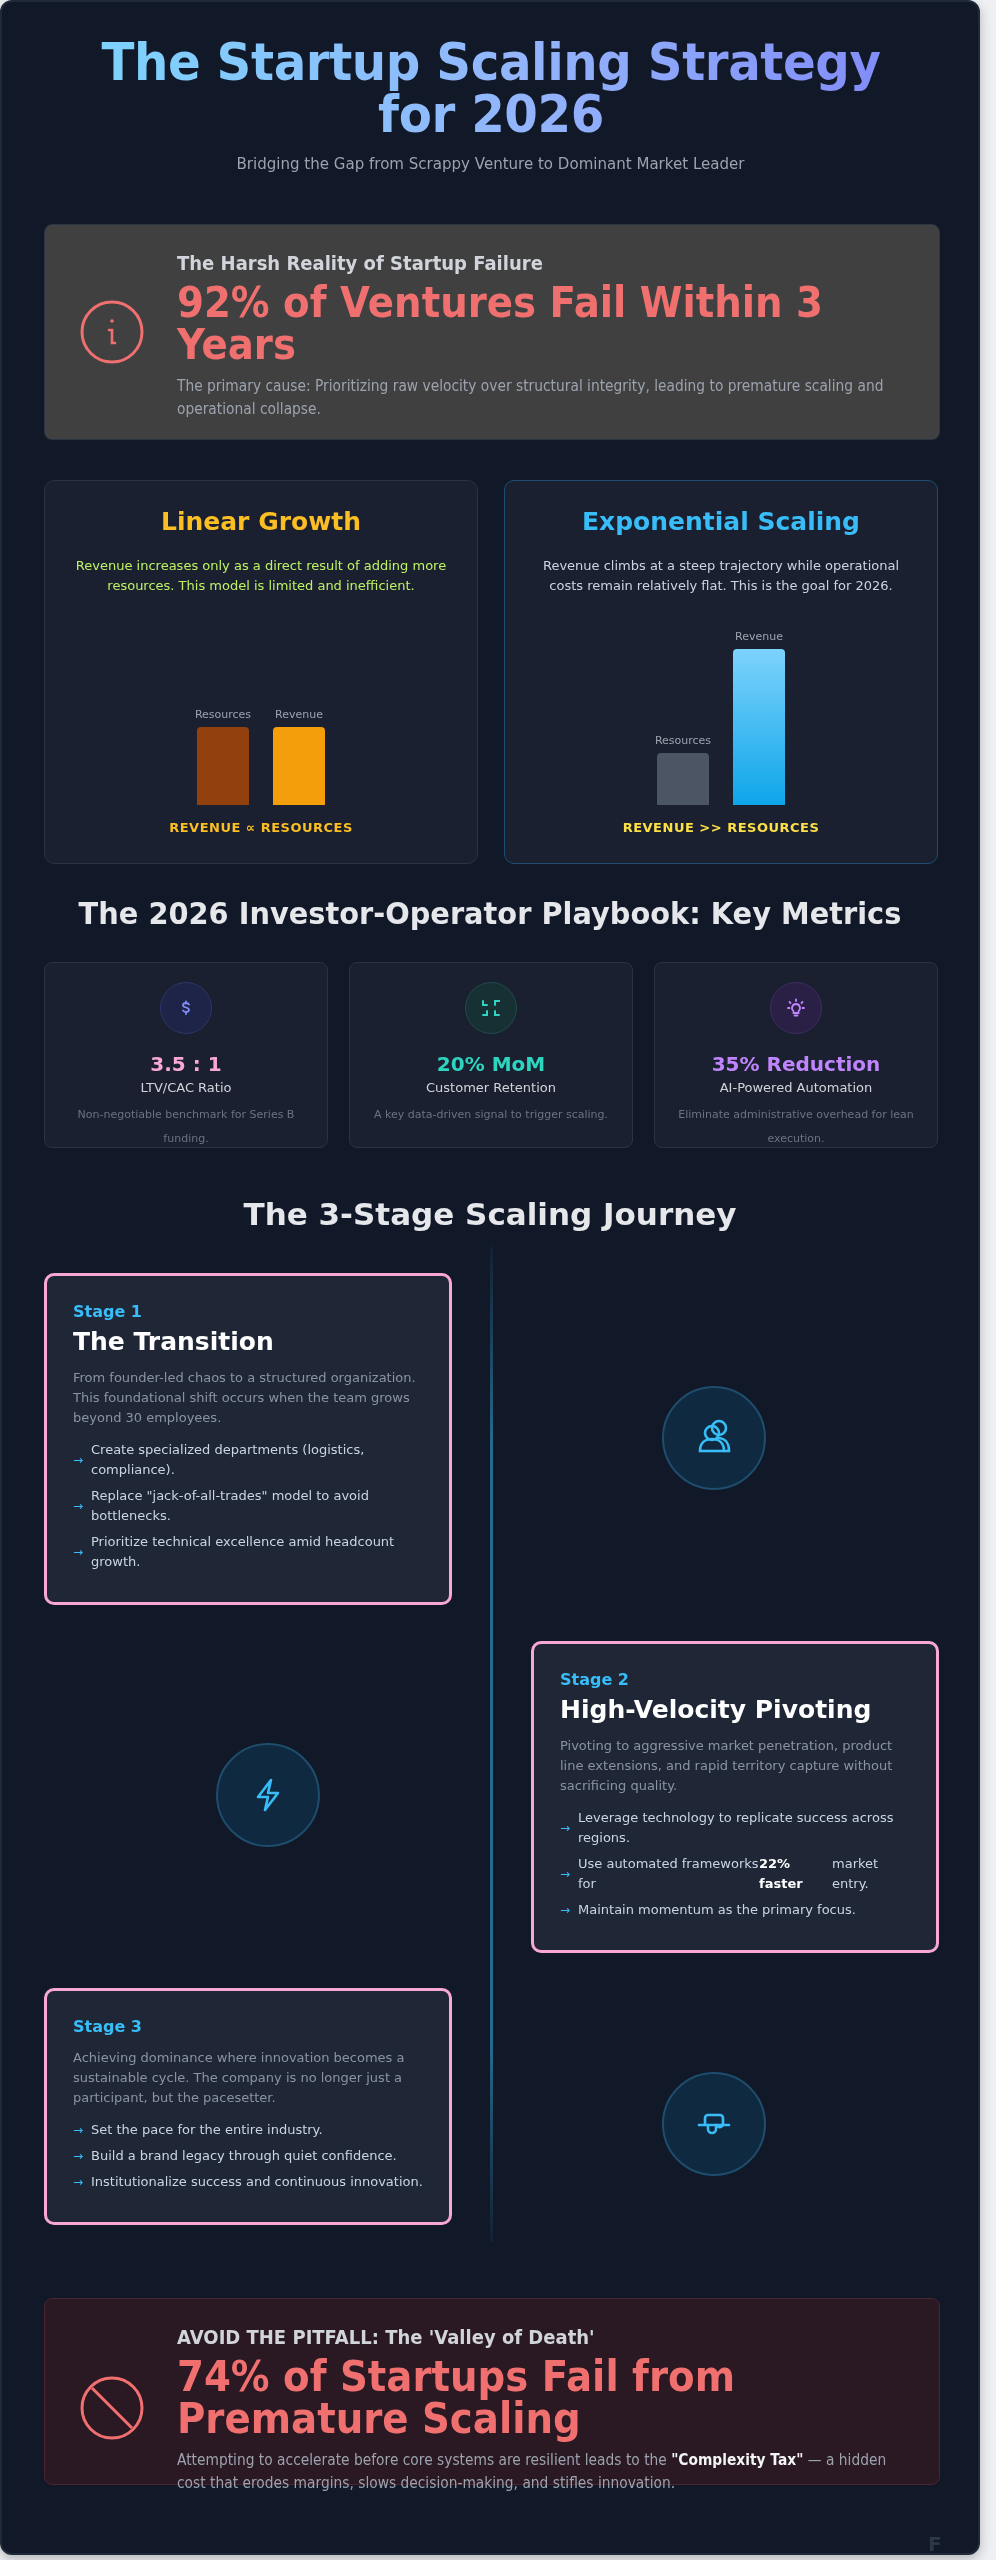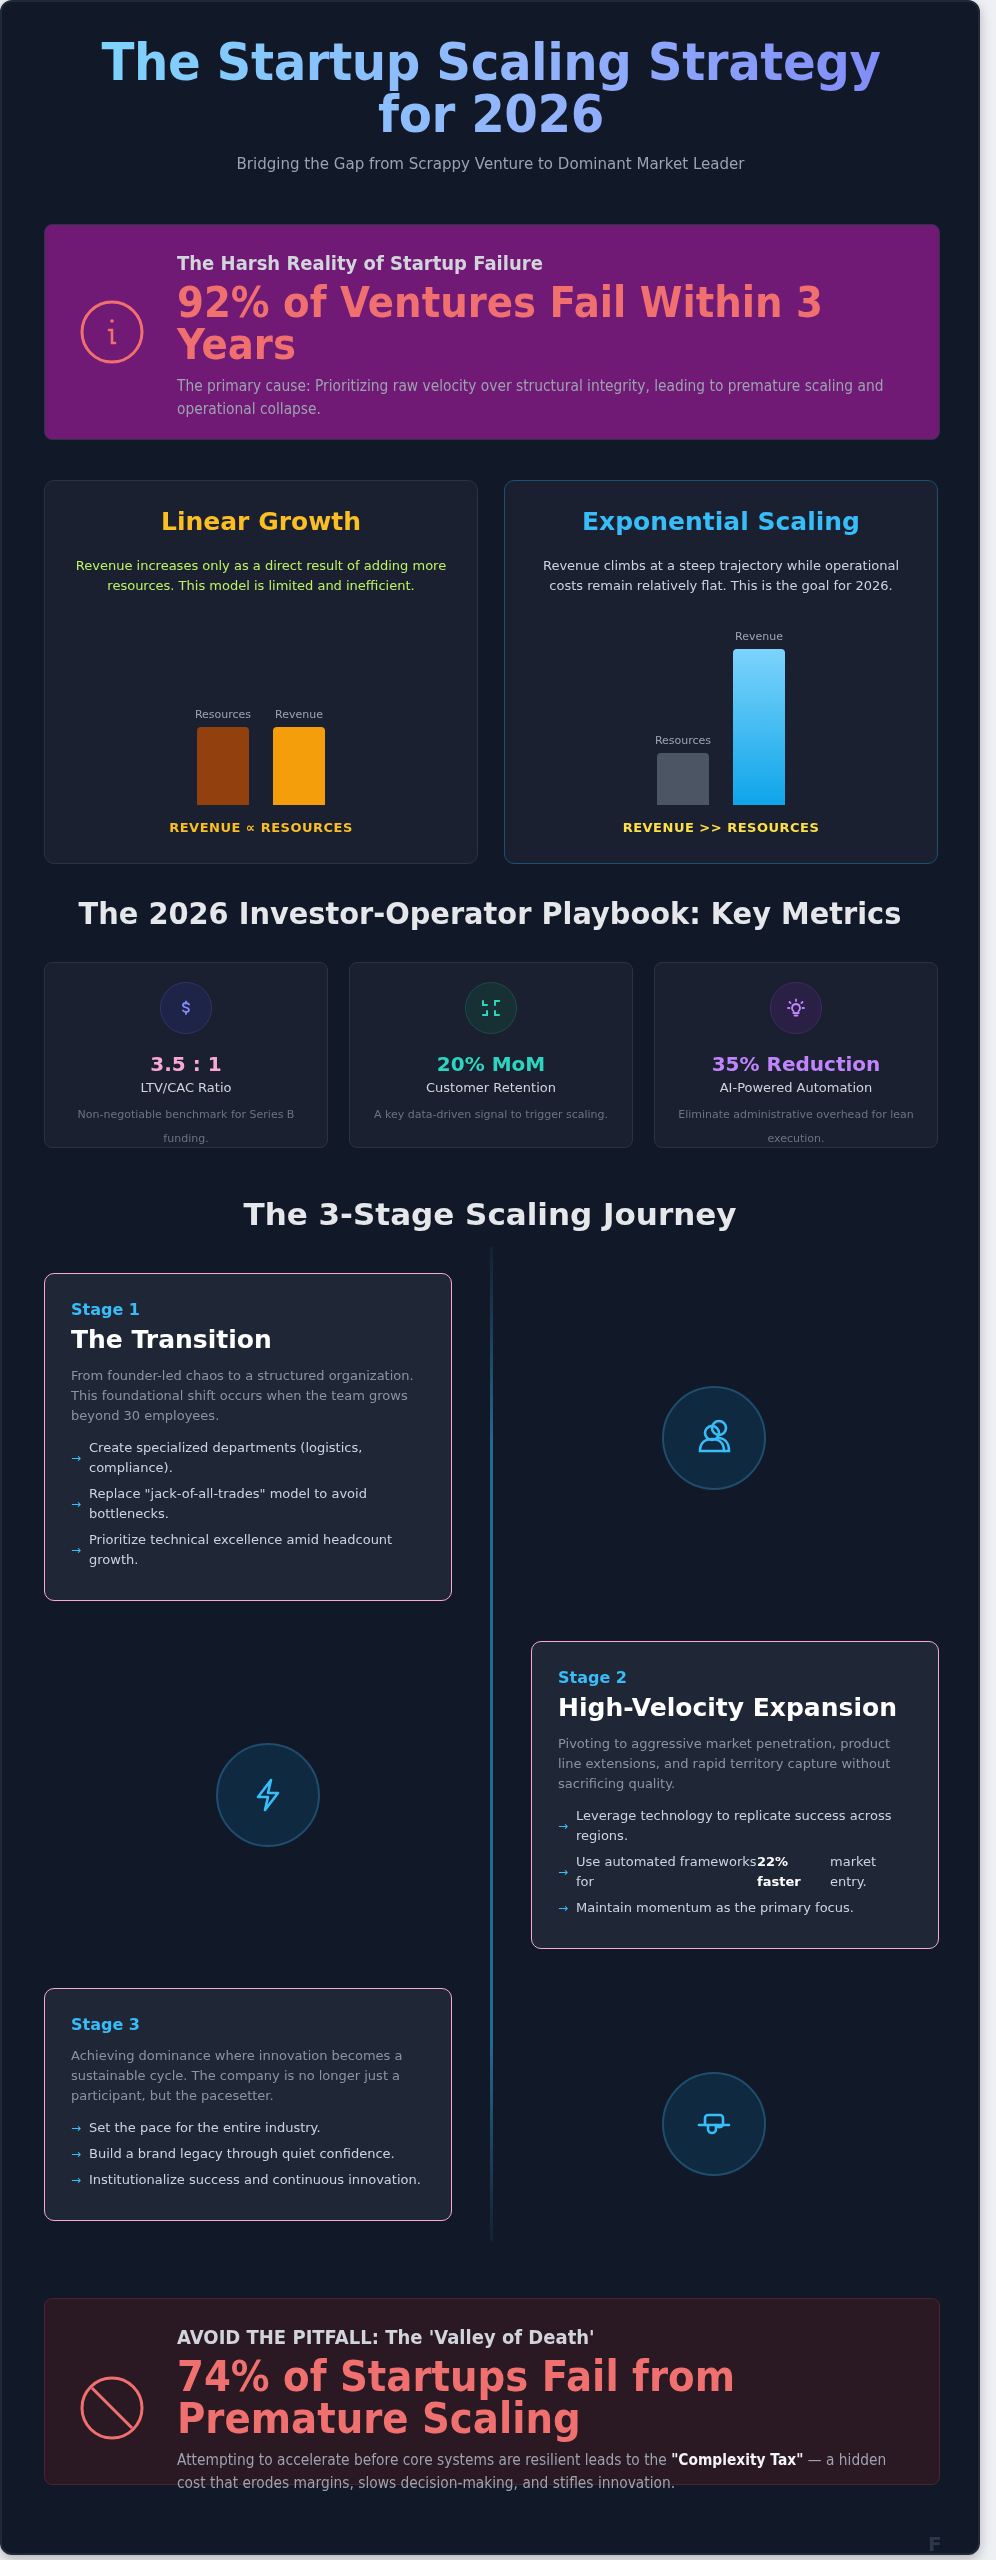--- a/index.html
+++ b/index.html
@@ -28,21 +28,21 @@
     -webkit-background-clip: text; background-clip: text;
     color: transparent;
     width: 860px; margin: 0 auto;
     transform: scaleX(0.93);
   }
   .hero-sub { margin-top: 14px; font-size: 16px; color: #9ca3af; transform: scaleX(0.94); }
 
   
   .alert {
     position: absolute; left: 42px; width: 896px;
-    background: #701a75; border: 1px solid #2d3446; border-radius: 8px;
+    background: #404040; border: 1px solid #2d3446; border-radius: 8px;
   }
   .alert.top { top: 222px; height: 216px; }
   .alert.bottom { top: 2296px; height: 187px; background: #2a1822; border-color: #4a2430; }
   .alert-icon { position: absolute; left: 34px; width: 66px; height: 66px; }
   .alert.top .alert-icon { top: 74px; }
   .alert.bottom .alert-icon { top: 76px; }
   .alert-body { position: absolute; left: 132px; right: 30px; }
   .alert.top .alert-body { top: 26px; }
   .alert.bottom .alert-body { top: 26px; }
   .alert-kicker { font-size: 20px; font-weight: bold; color: #d1d5db; transform-origin: left; transform: scaleX(0.9); white-space: nowrap; }
@@ -86,21 +86,21 @@
   }
   .metric-value { margin-top: 18px; font-size: 20px; font-weight: bold; }
   .metric-label { margin-top: 4px; font-size: 13px; color: #d1d5db; }
   .metric-note { margin: 8px auto 5px; width: 240px; font-size: 11px; line-height: 24px; color: #6b7280; }
 
   
   .timeline-line { position: absolute; left: 488px; top: 1245px; width: 3px; height: 995px;
     background: linear-gradient(180deg, rgba(56,189,248,0.05), rgba(56,189,248,0.5) 20%, rgba(56,189,248,0.5) 80%, rgba(56,189,248,0.05)); }
   .stage {
     position: absolute; width: 408px;
-    background: #1f2737; border: 1px solid #f9a8d4; border-radius: 10px;
+    background: #1f2737; border: 3px solid #f9a8d4; border-radius: 10px;
     padding: 26px 26px 24px 26px;
   }
   .stage-num { font-size: 16px; font-weight: bold; color: #38bdf8; }
   .stage-title { margin-top: 6px; font-size: 25px; font-weight: bold; color: #ffffff; }
   .stage-desc { margin-top: 12px; font-size: 13px; line-height: 20px; color: #8b93a3; }
   .stage-list { margin-top: 12px; list-style: none; }
   .stage-list li { display: flex; align-items: center; font-size: 13px; line-height: 20px; color: #cbd5e1; margin-bottom: 6px; }
   .stage-list li .arrow { color: #38bdf8; font-size: 12px; width: 18px; flex-shrink: 0; }
   .stage-list li b { color: #ffffff; }
   .stage-icon {
@@ -228,21 +228,21 @@
     <svg width="46" height="46" viewBox="0 0 46 46" fill="none" stroke="#38bdf8" stroke-width="2.6">
       <circle cx="28" cy="13" r="7"></circle>
       <circle cx="21" cy="18" r="7"></circle>
       <path d="M9 36c0-8 5-12 12-12s12 4 12 12z"></path>
       <path d="M27 23c6 0 11 4 11 13h-5"></path>
     </svg>
   </div>
 
   <div class="stage" style="left:529px;top:1639px;">
     <div class="stage-num">Stage 2</div>
-    <div class="stage-title">High-Velocity Expansion</div>
+    <div class="stage-title">High-Velocity Pivoting</div>
     <div class="stage-desc">Pivoting to aggressive market penetration, product line extensions, and rapid territory capture without sacrificing quality.</div>
     <ul class="stage-list">
       <li>
           <span class="arrow">→</span>
           <span>Leverage technology to replicate success across regions.</span>
         </li>
       <li>
           <span class="arrow">→</span>
           <span style="width:181px;">Use automated frameworks for</span>
           <b style="width:73px;">22% faster</b>

